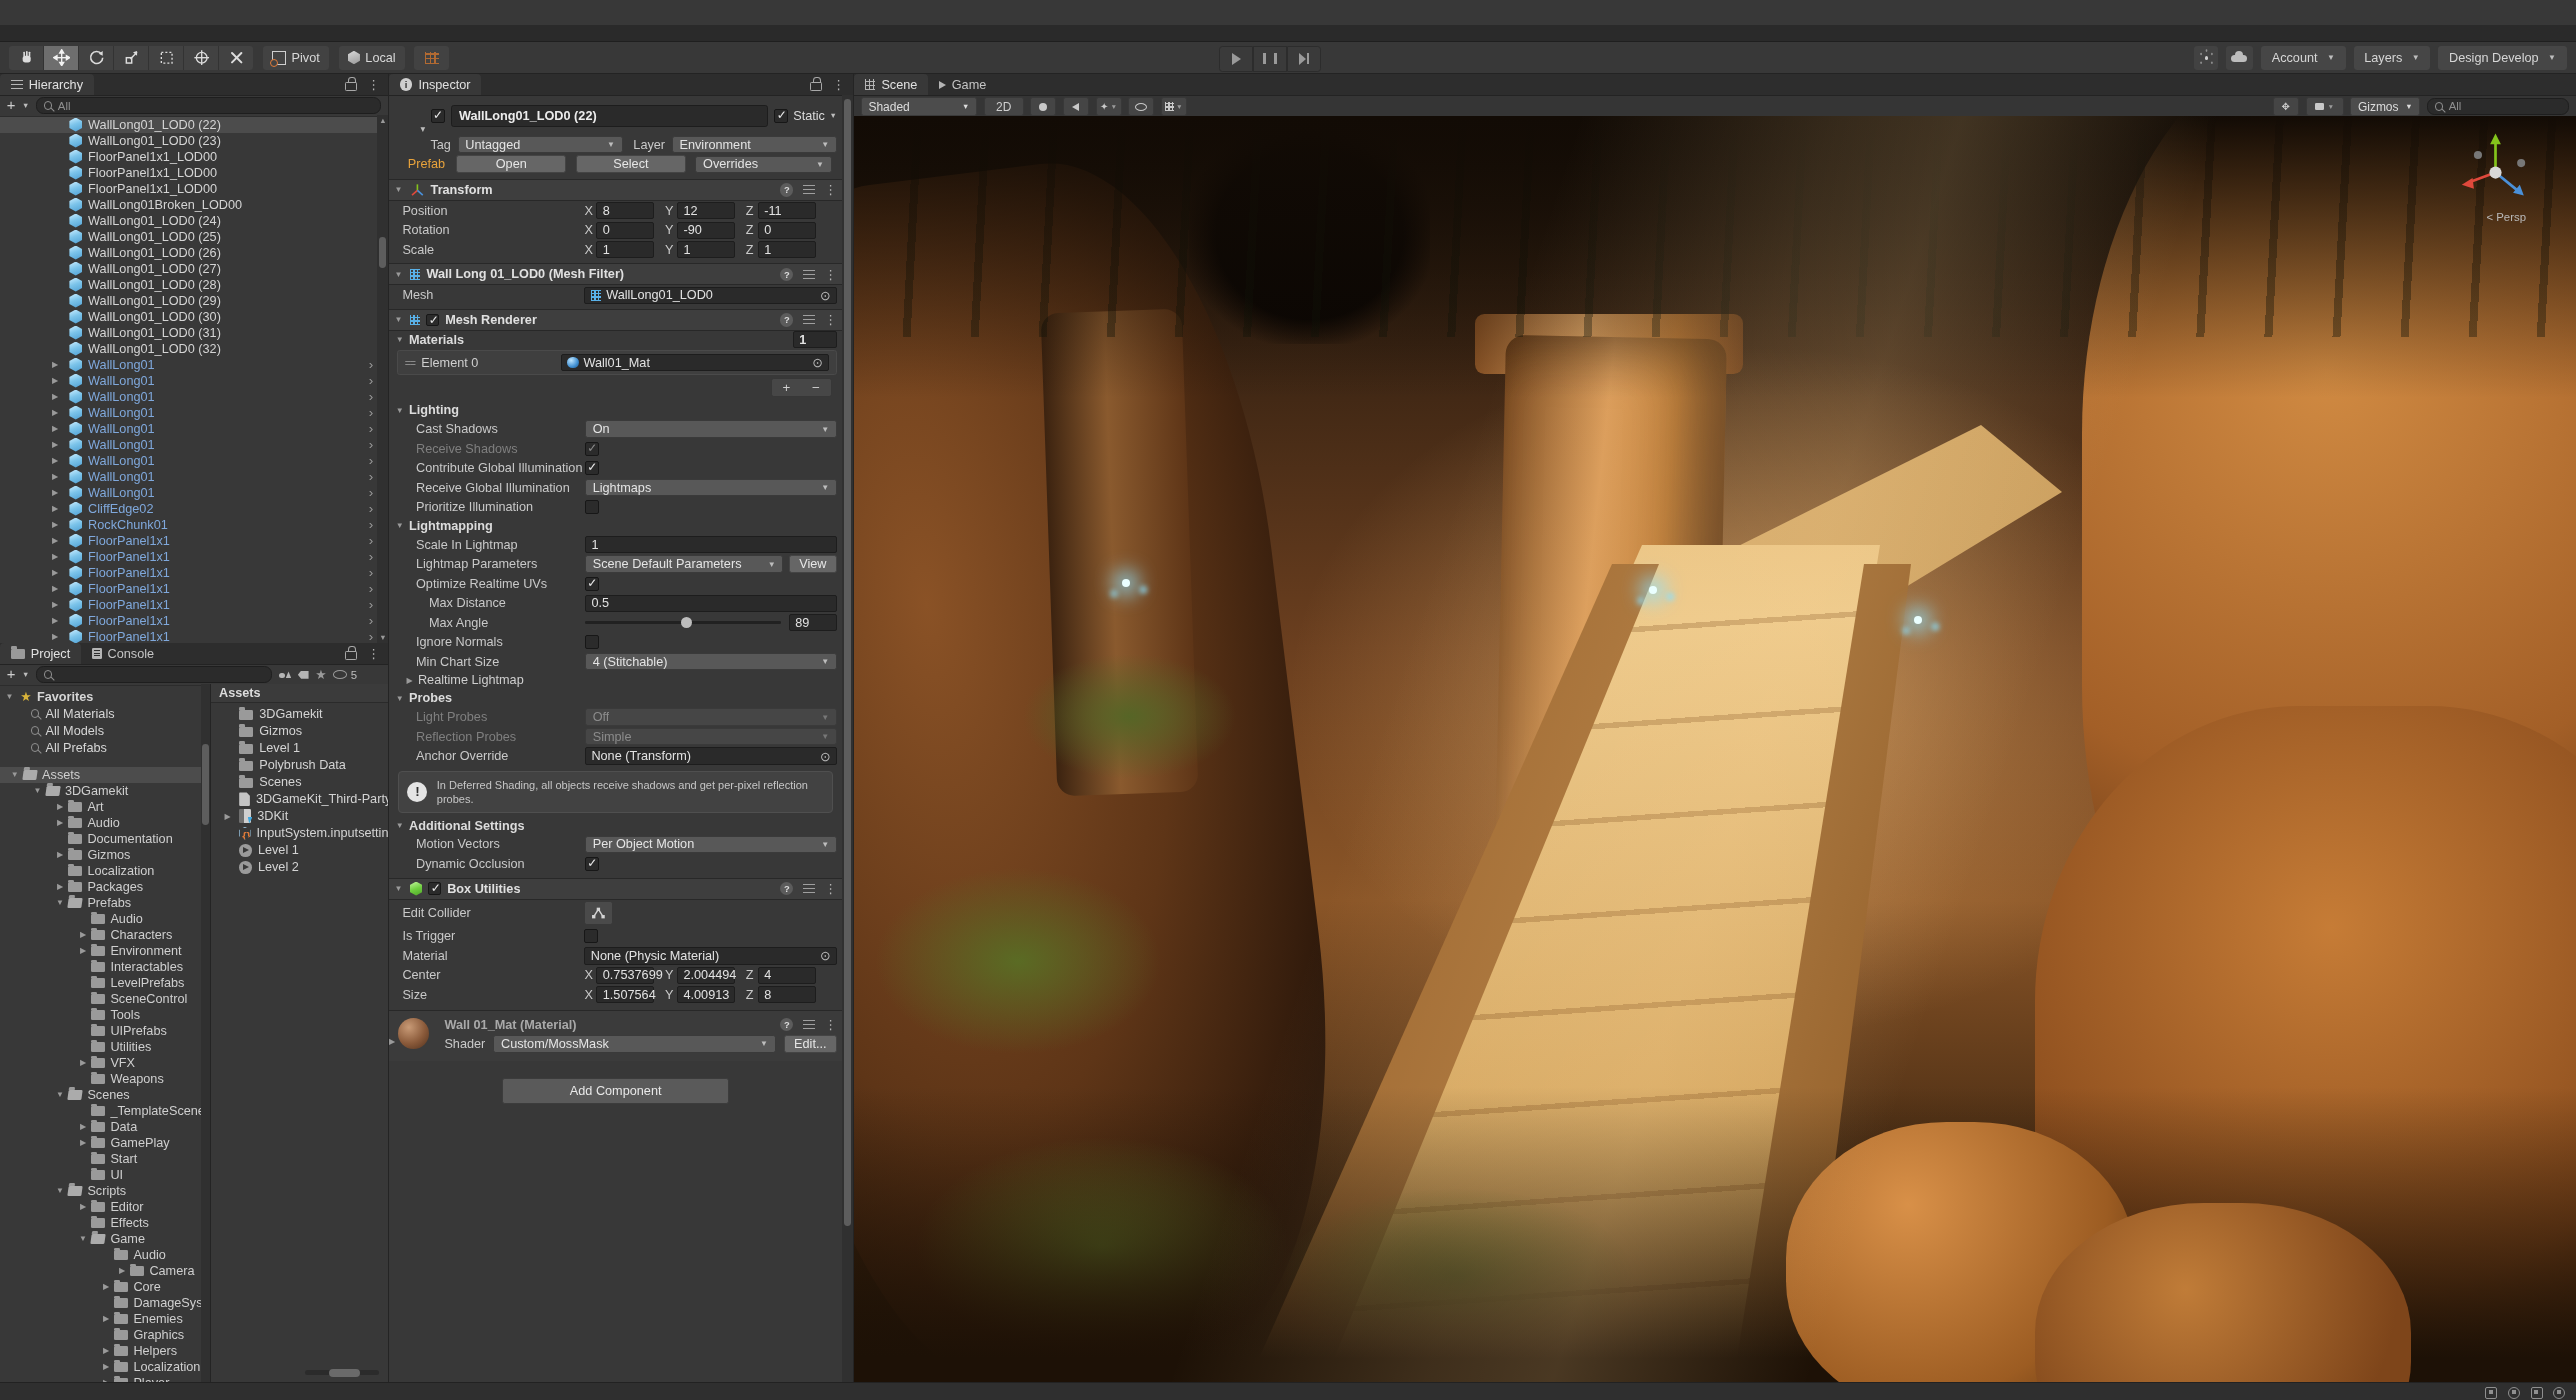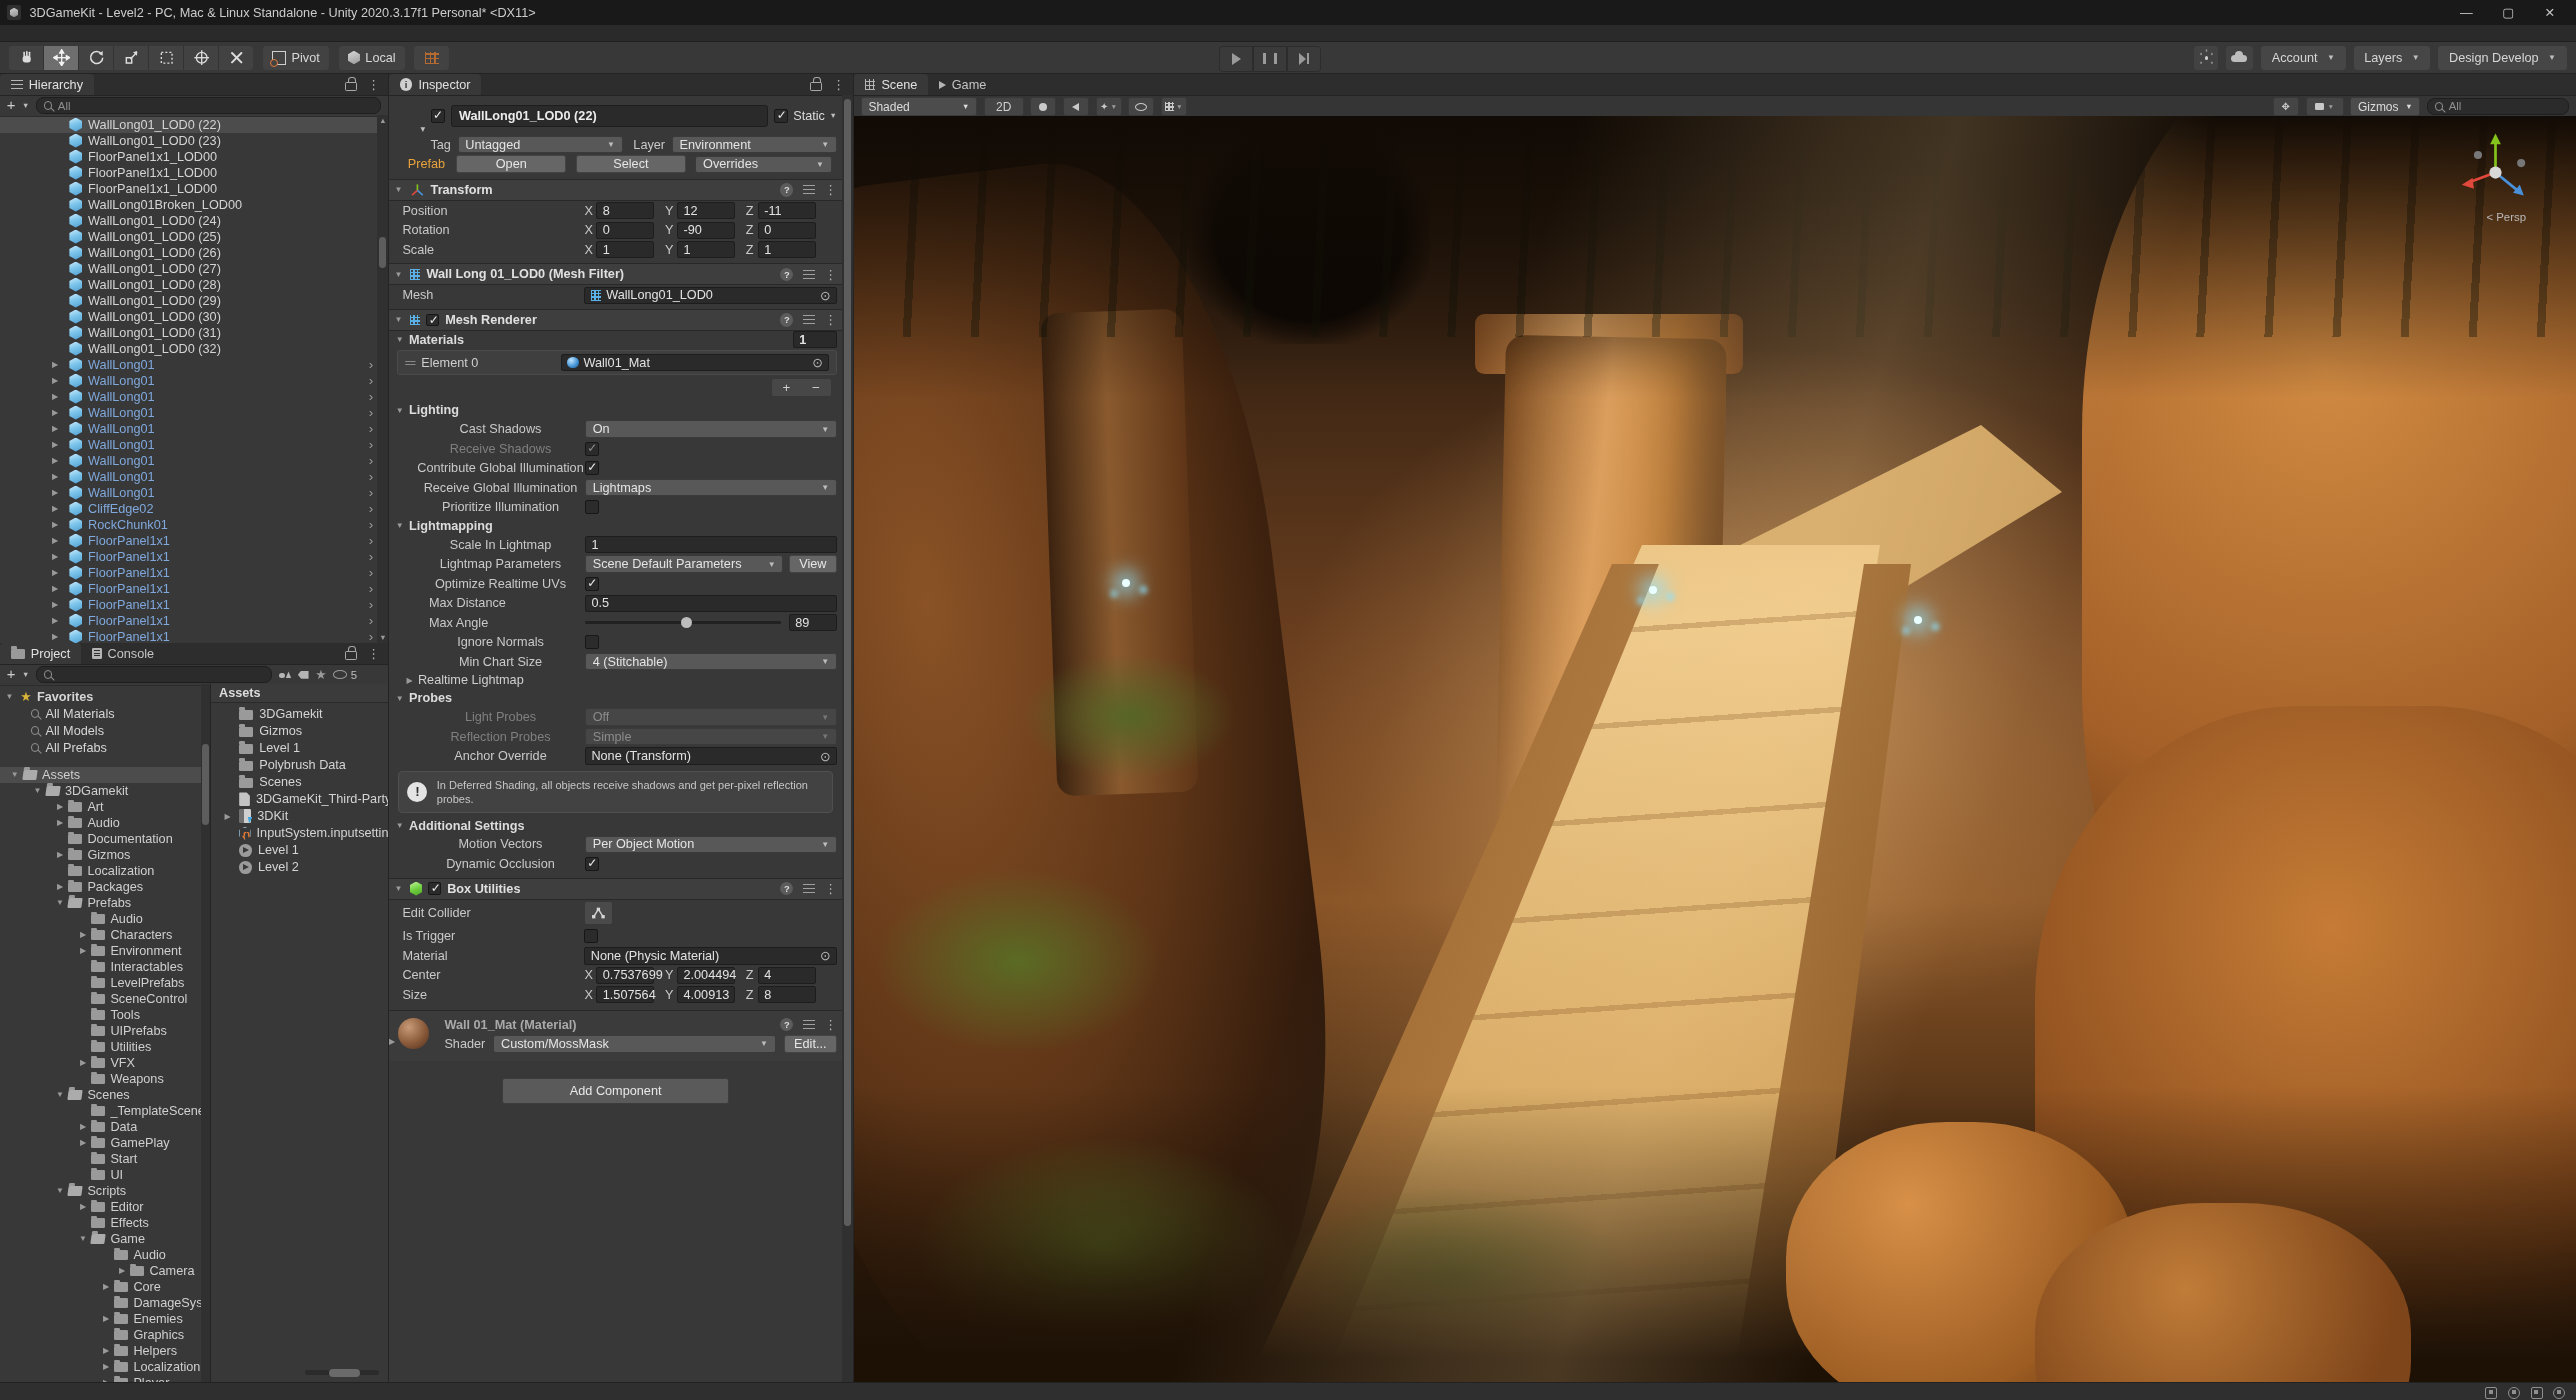--- a/index.html
+++ b/index.html
@@ -126,21 +126,21 @@
   .bigcube .cube{width:25.5px;height:28px;margin:0;}
   .bigcube::after{content:"▾";position:absolute;right:-1.3px;bottom:-2.7px;color:#bdbdbd;font-size:9.4px;}
   .cb{width:14px;height:14px;background:#2b2b2b;border:0.7px solid #171717;border-radius:2px;position:relative;flex:none;box-sizing:border-box;}
   .cb.on::after{content:"✓";position:absolute;left:1.3px;top:-2px;font-size:12px;color:#e8e8e8;}
   .cb.on.dis::after{color:#8a8a8a;}
   .namefield{flex:1;height:20px;background:#2a2a2a;border:0.7px solid #1d1d1d;border-radius:2.7px;
              display:flex;align-items:center;padding:0 6.7px;font-weight:bold;color:#ececec;}
   .staticbox{display:flex;align-items:center;gap:4.7px;color:#dcdcdc;}
   .irow{display:flex;align-items:center;height:19.5px;padding-left:13.4px;padding-right:5.4px;}
   .irow .ilabel{width:182px;flex:none;color:#c9c9c9;white-space:nowrap;overflow:hidden;}
-  .irow.ind .ilabel{width:169px;text-align:center;}
+  .irow.ind .ilabel{width:169px;}
   .irow.ind{padding-left:27px;}
   .irow.ind2 .ilabel{width:156px;}
   .irow.ind2{padding-left:40px;}
   .irow.dis .ilabel{color:#7f7f7f;}
   .dd{flex:1;height:17.4px;background:#585858;border:0.7px solid #3a3a3a;border-radius:2.7px;
       display:flex;align-items:center;padding:0 6.7px;color:#e4e4e4;box-sizing:border-box;min-width:0;}
   .dd .txt{white-space:nowrap;overflow:hidden;}
   .dd .arr{margin-left:auto;}
   .dd.dis{background:#464646;color:#8b8b8b;}
   .dd.dis .arr{color:#777;}
@@ -219,31 +219,20 @@
   .sb-icons{margin-left:auto;display:flex;gap:10.7px;padding-right:10.7px;}
   .sb-ico{width:12px;height:12px;border:1.3px solid #8f8f8f;border-radius:2px;box-sizing:border-box;position:relative;}
   .sb-ico.round{border-radius:50%;}
   .sb-ico::after{content:"";position:absolute;left:2.7px;top:2.7px;width:4px;height:4px;background:#8f8f8f;}
 </style>
 </head>
 <body>
 
 <div id="root">
 
-  <div class="titlebar">
-    <span class="ubadge">
-        <i></i>
-      </span>
-    <span class="title-text">3DGameKit - Level2 - PC, Mac &amp; Linux Standalone - Unity 2020.3.17f1 Personal* &lt;DX11&gt;</span>
-    <div class="winbtns">
-      <span class="winbtn">—</span>
-      <span class="winbtn">▢</span>
-      <span class="winbtn">✕</span>
-    </div>
-  </div>
 
   <div class="menubar">
 
   <span class="menu-item"></span>
       <span class="menu-item"></span>
       <span class="menu-item"></span>
       <span class="menu-item"></span>
       <span class="menu-item"></span>
       <span class="menu-item"></span>
       <span class="menu-item"></span>

